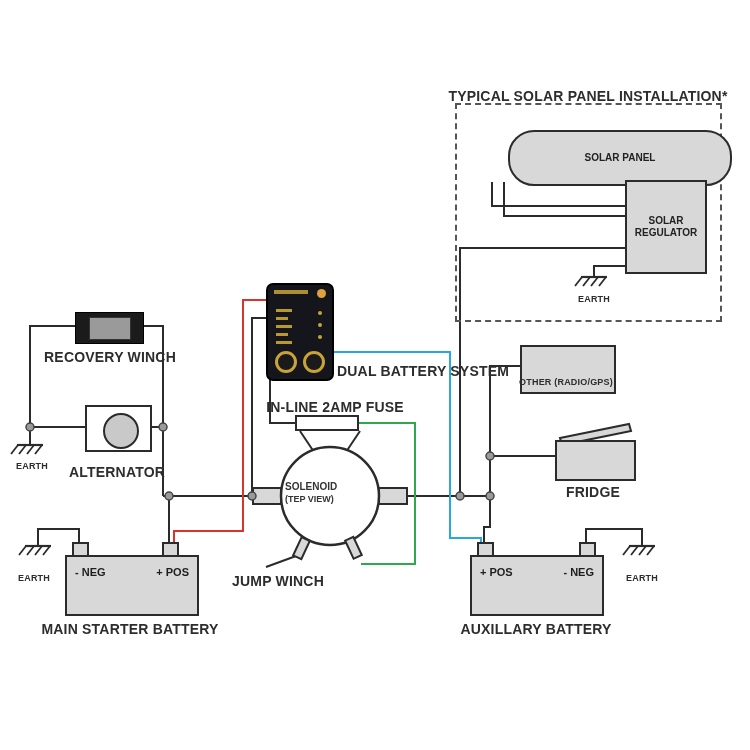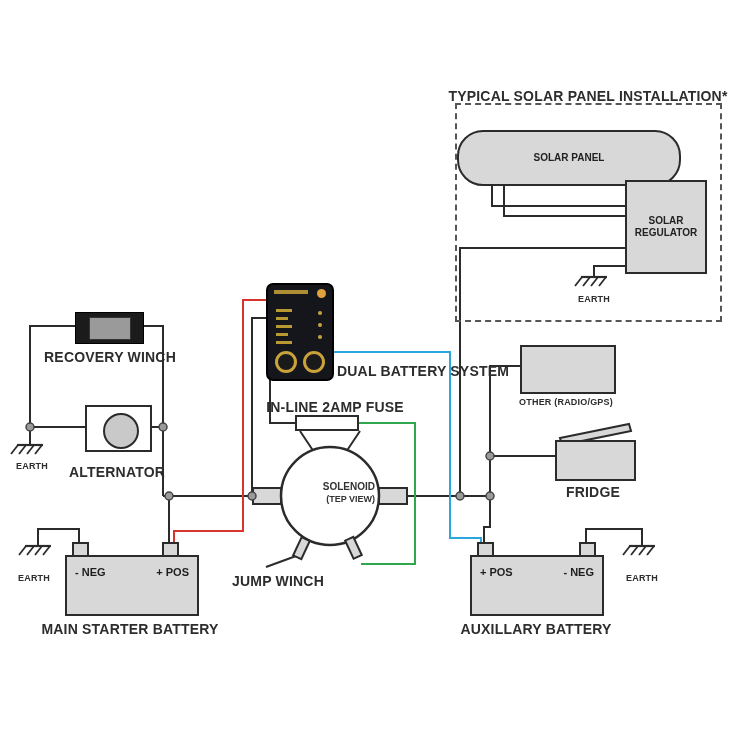--- a/index.html
+++ b/index.html
@@ -25,21 +25,21 @@
   }
   .winch{position:absolute;background:#1b1b1b;border:1px solid #000;}
   .winch-drum{position:absolute;left:13px;top:4px;width:40px;height:21px;background:#9a9a9a;border:1px solid #333;}
   .alternator{position:absolute;background:#ffffff;border:2px solid #2b2b2b;}
   .alt-pulley{position:absolute;left:50%;top:50%;width:32px;height:32px;margin:-16px 0 0 -16px;
     border-radius:50%;background:#c9c9c9;border:2px solid #2b2b2b;}
   .battery{position:absolute;background:#d8d8d8;border:2px solid #2b2b2b;}
   .bat-label{position:absolute;top:9px;font-weight:bold;font-size:11px;color:#1e1e1e;white-space:nowrap;}
   .bat-label.l{left:8px;} .bat-label.r{right:8px;}
   .terminal{position:absolute;width:13px;height:13px;background:#d8d8d8;border:2px solid #2b2b2b;}
-  .sol-text{position:absolute;left:285px;top:481px;width:90px;text-align:right;
+  .sol-text{position:absolute;left:285px;top:481px;width:90px;text-align:left;
     font-weight:bold;color:#333;font-size:10px;line-height:1.25;}
   .sol-text .sub{font-size:9px;}
   
   .dbs{position:absolute;left:266px;top:283px;width:64px;height:94px;background:#14161c;
     border:2px solid #000;border-radius:7px;}
   .dbs-topbar{position:absolute;left:6px;top:5px;width:34px;height:4px;background:#c9a33a;opacity:.85;}
   .dbs-btn{position:absolute;right:6px;top:4px;width:9px;height:9px;border-radius:50%;background:#e0a23c;}
   .dbs-tick{position:absolute;height:3px;background:#b99a2e;}
   .dbs-dot{position:absolute;width:4px;height:4px;border-radius:50%;background:#c9a33a;}
   .dbs-dial{position:absolute;width:16px;height:16px;border-radius:50%;
@@ -107,21 +107,21 @@
     <circle cx="169" cy="496" r="4" fill="#9a9a9a" stroke="#444" stroke-width="1.5"></circle>
     <circle cx="252" cy="496" r="4" fill="#9a9a9a" stroke="#444" stroke-width="1.5"></circle>
     <circle cx="460" cy="496" r="4" fill="#9a9a9a" stroke="#444" stroke-width="1.5"></circle>
     <circle cx="490" cy="456" r="4" fill="#9a9a9a" stroke="#444" stroke-width="1.5"></circle>
     <circle cx="490" cy="496" r="4" fill="#9a9a9a" stroke="#444" stroke-width="1.5"></circle>
   </svg>
 
   <div class="dashedbox" style="left:455px;top:103px;width:263px;height:215px;"></div>
   <div class="lbl" style="left:588px;top:88px;">TYPICAL SOLAR PANEL INSTALLATION*</div>
 
-  <div class="box" style="left:457px;top:130px;width:220px;height:52px;border-radius:26px;">
+  <div class="box" style="left:508px;top:130px;width:220px;height:52px;border-radius:26px;">
     <span>SOLAR PANEL</span>
   </div>
   <div class="box" style="left:625px;top:180px;width:82px;height:94px;padding:0 10px;box-sizing:border-box;">
     <span>SOLAR REGULATOR</span>
   </div>
   <div class="lbl small" style="left:594px;top:294px;">EARTH</div>
 
   <div class="winch" style="left:75px;top:312px;width:67px;height:30px;">
     <div class="winch-drum"></div>
   </div>
@@ -162,21 +162,21 @@
   <div class="lbl" style="left:335px;top:399px;">IN-LINE 2AMP FUSE</div>
 
   <div class="sol-text">
     <div>SOLENOID</div>
     <div class="sub">(TEP VIEW)</div>
   </div>
 
   <div class="lbl" style="left:278px;top:573px;">JUMP WINCH</div>
 
   <div class="box" style="left:520px;top:345px;width:92px;height:45px;"></div>
-  <div class="lbl small" style="left:566px;top:397px;">OTHER (RADIO/GPS)</div>
+  <div class="lbl small" style="left:566px;top:377px;">OTHER (RADIO/GPS)</div>
 
   <div class="box" style="left:555px;top:440px;width:77px;height:37px;"></div>
   <div class="lbl" style="left:593px;top:484px;">FRIDGE</div>
 
   <div class="terminal" style="left:477px;top:542px;"></div>
   <div class="terminal" style="left:579px;top:542px;"></div>
   <div class="battery" style="left:470px;top:555px;width:130px;height:57px;">
     <span class="bat-label l">+ POS</span>
     <span class="bat-label r">- NEG</span>
   </div>

